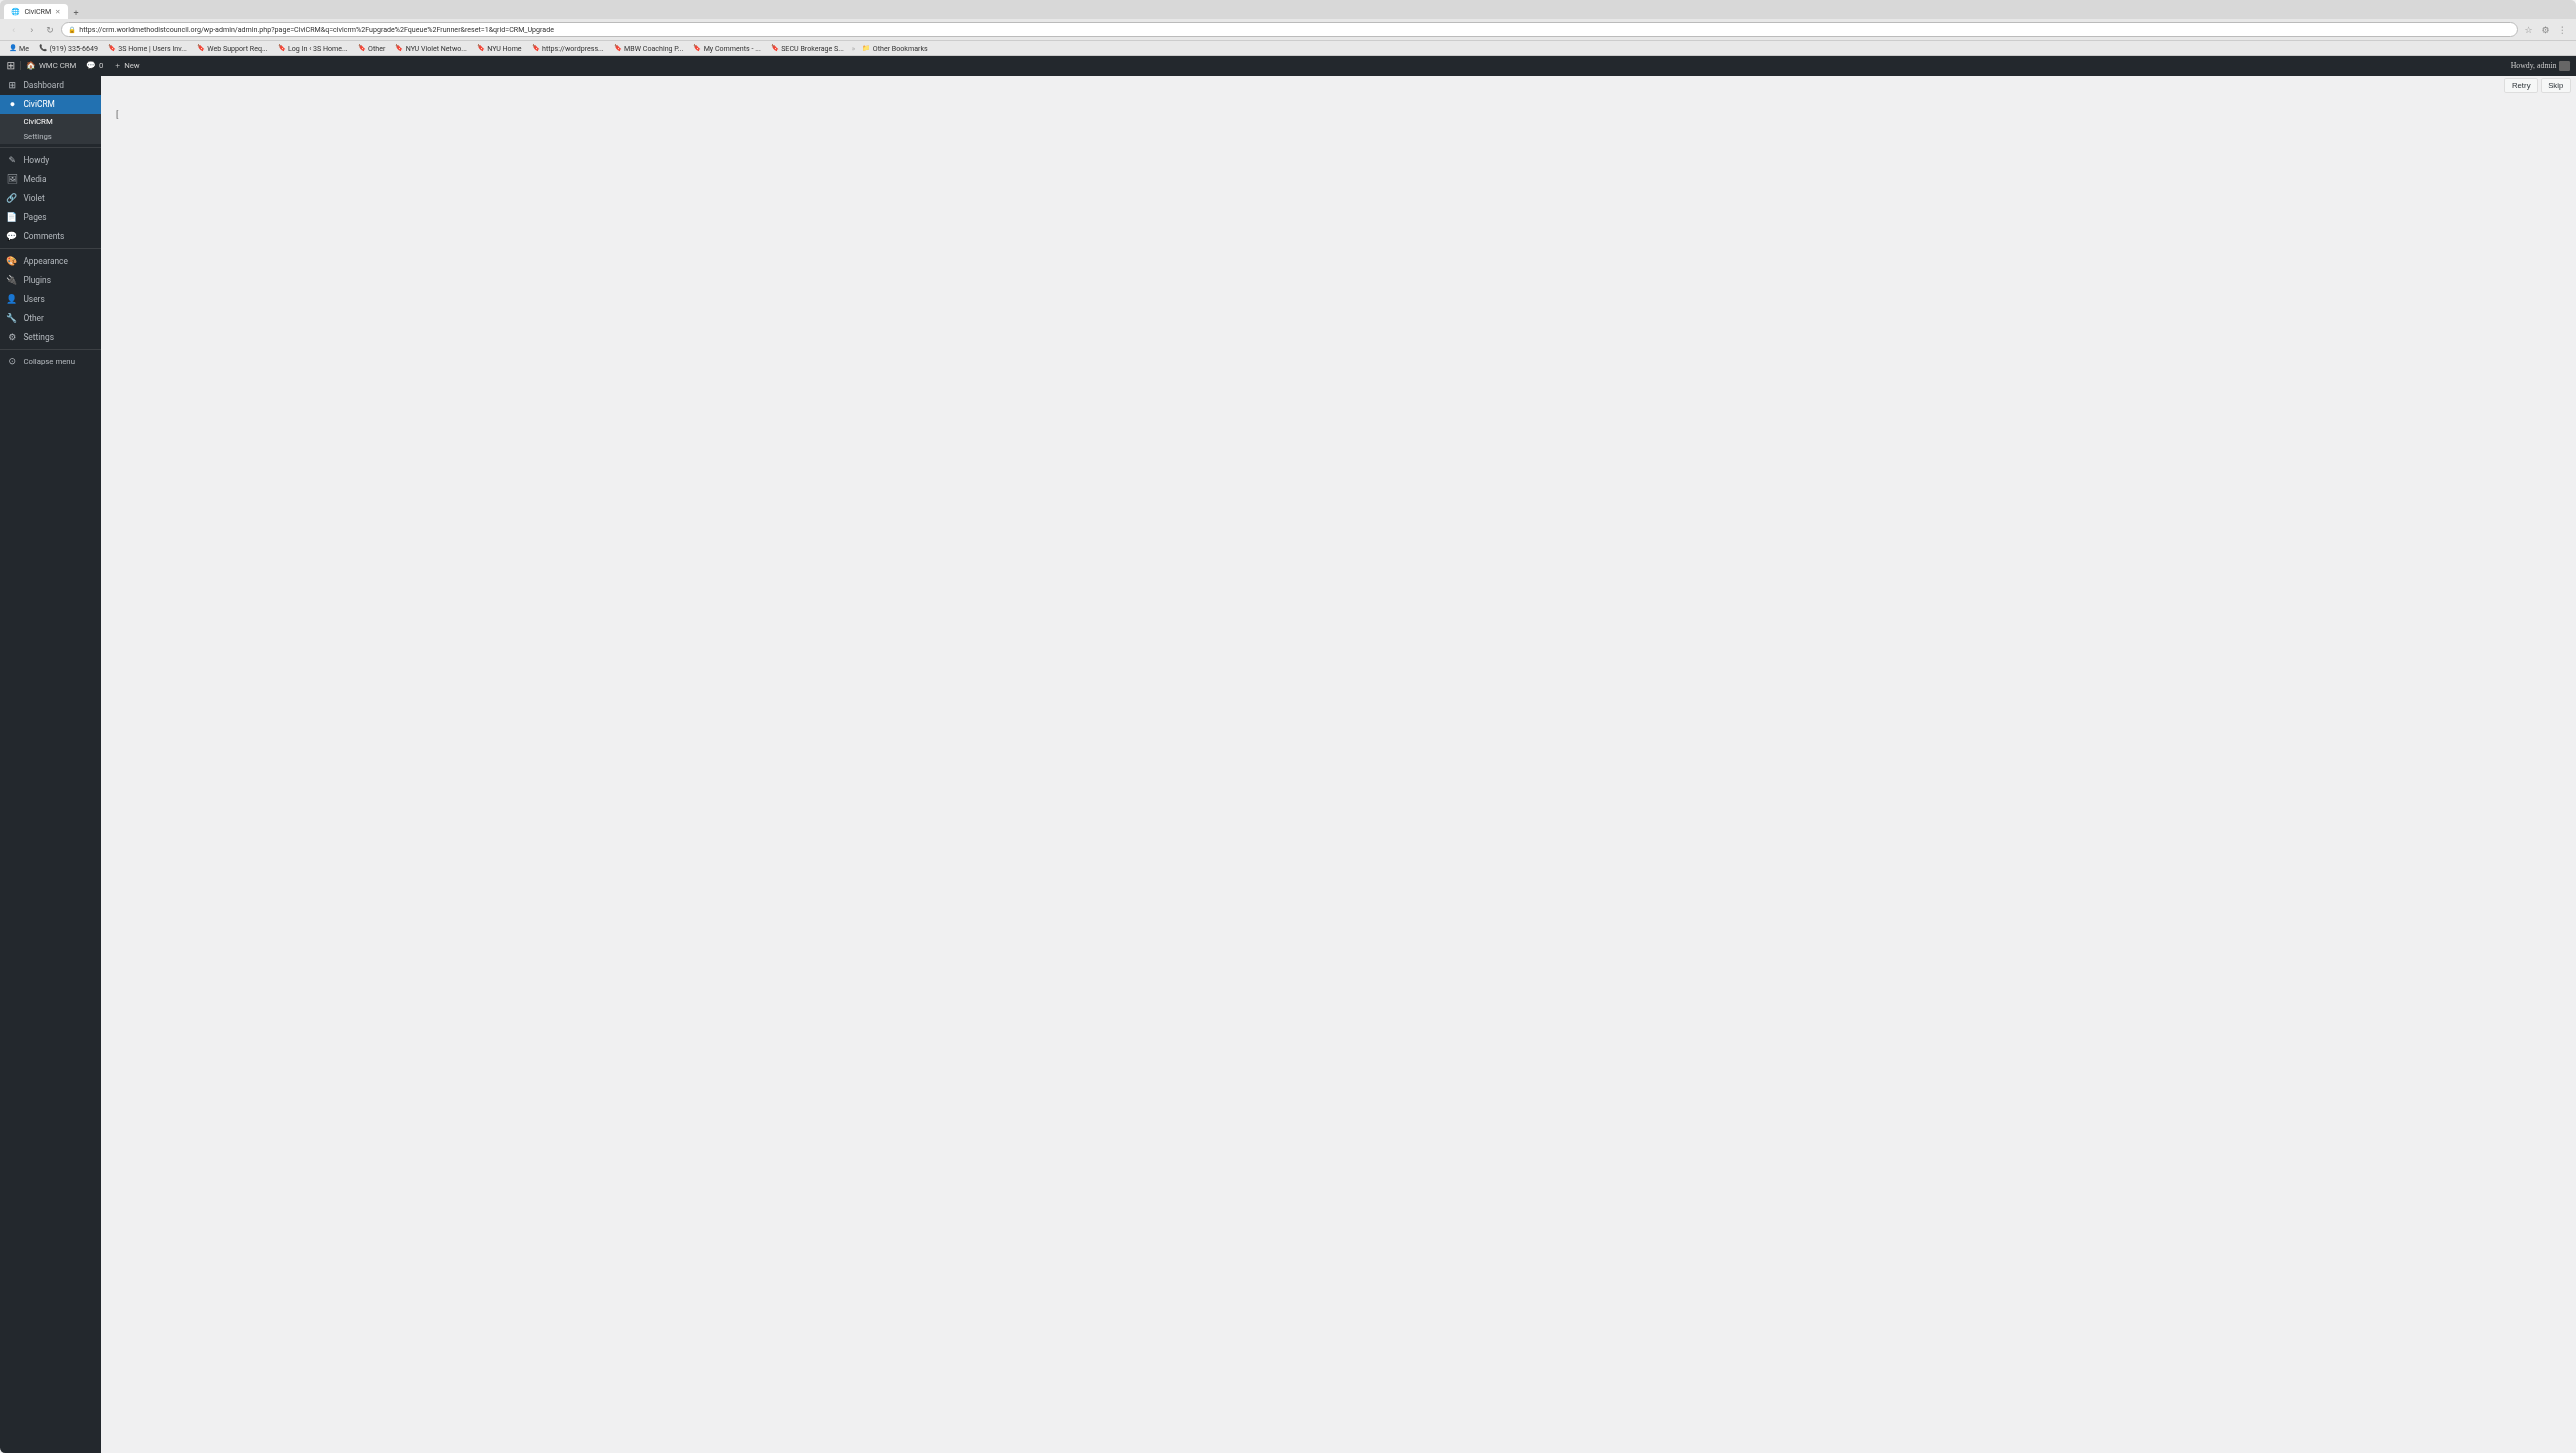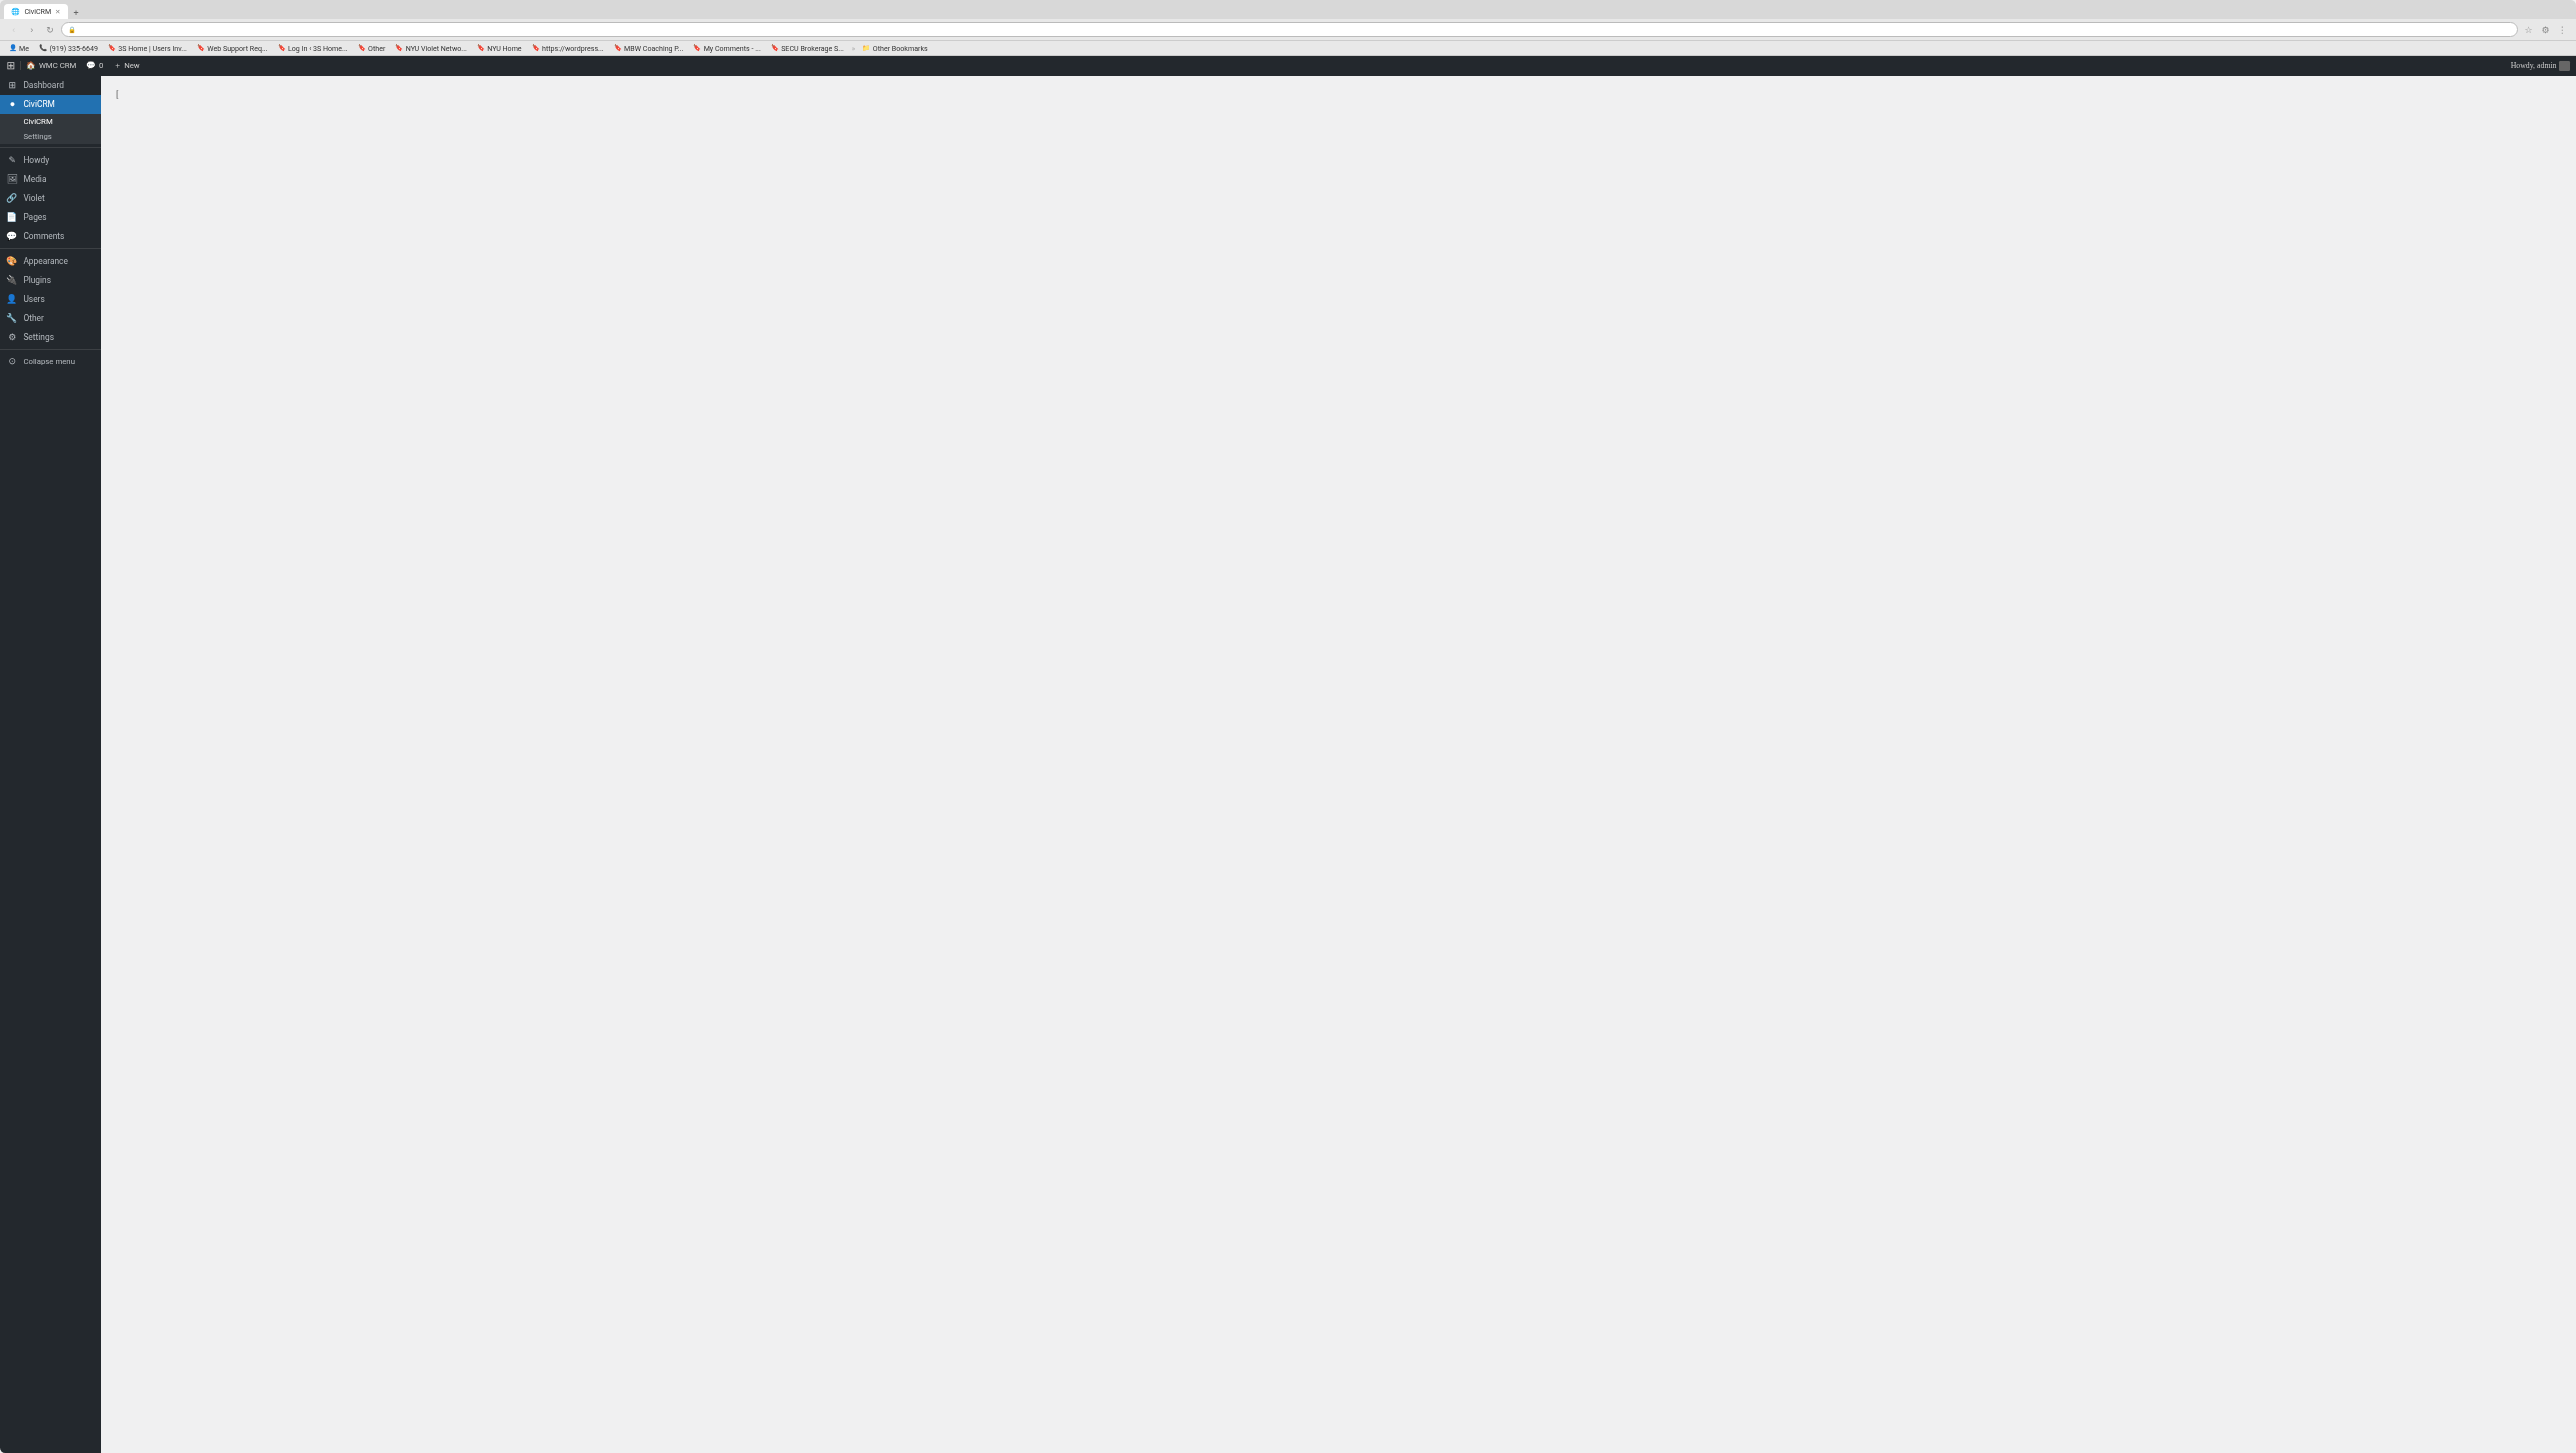--- a/index.html
+++ b/index.html
@@ -84,20 +84,21 @@
     </div>
     <div class="tabs-new-btn">+</div>
   </div>
 
   <div class="nav-bar">
     <button class="nav-btn disabled">‹</button>
     <button class="nav-btn">›</button>
     <button class="nav-btn">↻</button>
     <div class="address-bar">
       <span class="address-lock">🔒</span>
+      <span class="address-text">https://crm.worldmethodistcouncil.org/wp-admin/admin.php?page=CiviCRM&amp;q=civicrm%2Fupgrade%2Fqueue%2Frunner&amp;reset=1&amp;qrid=CRM_Upgrade</span>
     </div>
     <div class="nav-icons-right">
       <span class="nav-btn">☆</span>
       <span class="nav-btn">⚙</span>
       <span class="nav-btn">⋮</span>
     </div>
   </div>
 
   <div class="bookmarks-bar">
     <div class="bookmark-item">
@@ -254,20 +255,24 @@
 
           <div class="sidebar-collapse">
             <span class="sidebar-icon">⊙</span>
             <span>Collapse menu</span>
           </div>
         </div>
       </div>
 
       <div class="wp-main">
 
+        <div class="retry-skip-bar">
+          <button class="retry-btn">Retry</button>
+          <button class="skip-btn">Skip</button>
+        </div>
 
         <div class="wp-content">
           <div class="loading-bracket">[</div>
         </div>
 
       </div>
     </div>
   </div>
 </div>
 

